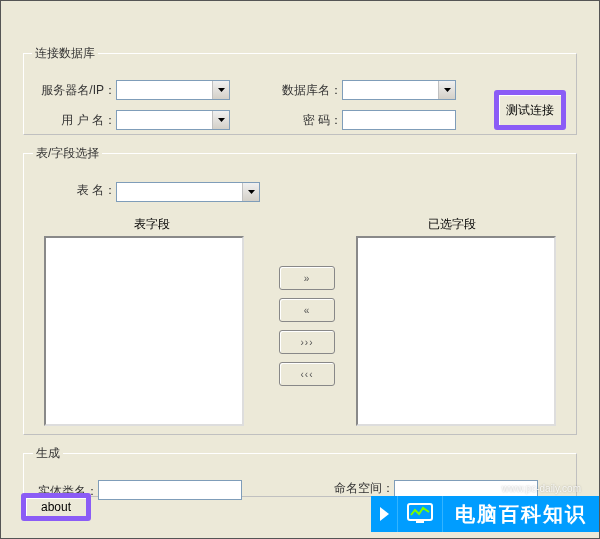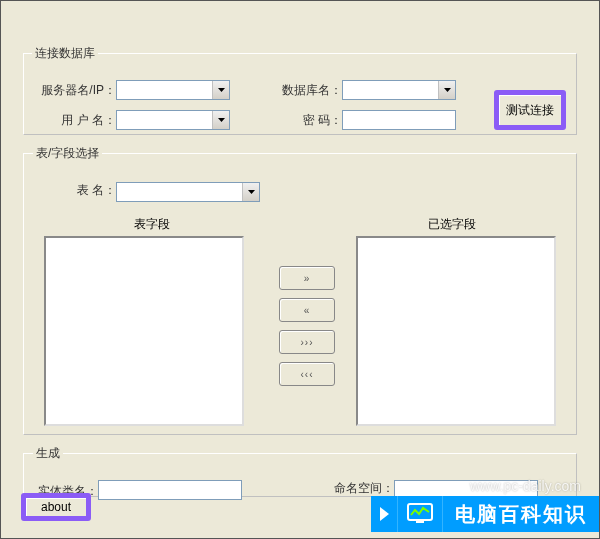--- a/index.html
+++ b/index.html
@@ -22,21 +22,21 @@
   .combo .arrow svg{display:block}
   .txt{display:inline-block;height:20px;background:#fff;border:1px solid #7f9db9;box-sizing:border-box}
   
   .btn{display:inline-flex;align-items:center;justify-content:center;height:24px;background:#ece9d8;border:5px solid #8b5cf6;border-radius:3px;box-shadow:inset 1px 1px 0 #fff;color:#000000;box-sizing:border-box}
   .btn.tall{height:26px}
   
   .listbox{background:#fff;border:2px inset #ddd;box-sizing:border-box}
   
   .mvbtn{width:54px;height:22px;margin:4px 0;display:flex;align-items:center;justify-content:center;background:#ece9d8;border:1px solid #888;border-radius:3px;box-shadow:inset 1px 1px 0 #fff;color:#555;font-size:10px;letter-spacing:1px}
   
-  .wm{position:absolute;right:18px;bottom:44px;color:rgba(255,255,255,0.85);font-size:14px;font-family:Arial;pointer-events:none;user-select:none;text-shadow:0 0 2px rgba(0,0,0,.3)}
+  .wm{position:absolute;right:18px;bottom:44px;color:rgba(255,255,255,0.85);font-size:10px;font-family:Arial;pointer-events:none;user-select:none;text-shadow:0 0 2px rgba(0,0,0,.3)}
   .badge{position:absolute;right:0;bottom:6px;display:flex;align-items:stretch;height:36px;z-index:5}
   .badge .sq{width:44px;background:#009dff;display:flex;align-items:center;justify-content:center;border-right:1px solid #33b4ff}
   .badge .sq svg{display:block}
   .badge .txtb{background:#009dff;color:#fff;font-weight:bold;font-size:20px;letter-spacing:2px;display:flex;align-items:center;padding:0 12px;font-family:"Microsoft YaHei","SimHei",sans-serif}
   .badge .pre{width:26px;background:#009dff;display:flex;align-items:center;justify-content:center;border-right:1px solid #33b4ff}
   .badge .pre div{width:0;height:0;border-top:7px solid transparent;border-bottom:7px solid transparent;border-left:9px solid #fff}
 </style>
 </head>
 <body>
 

